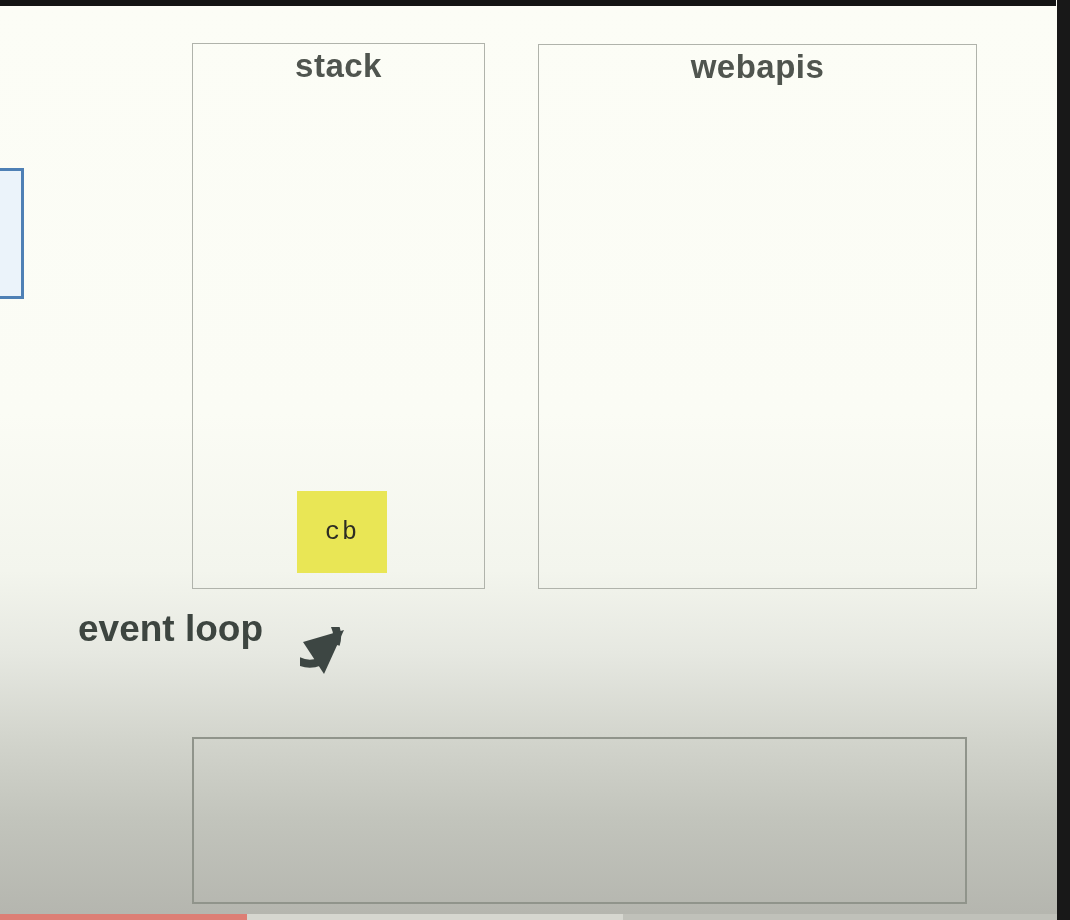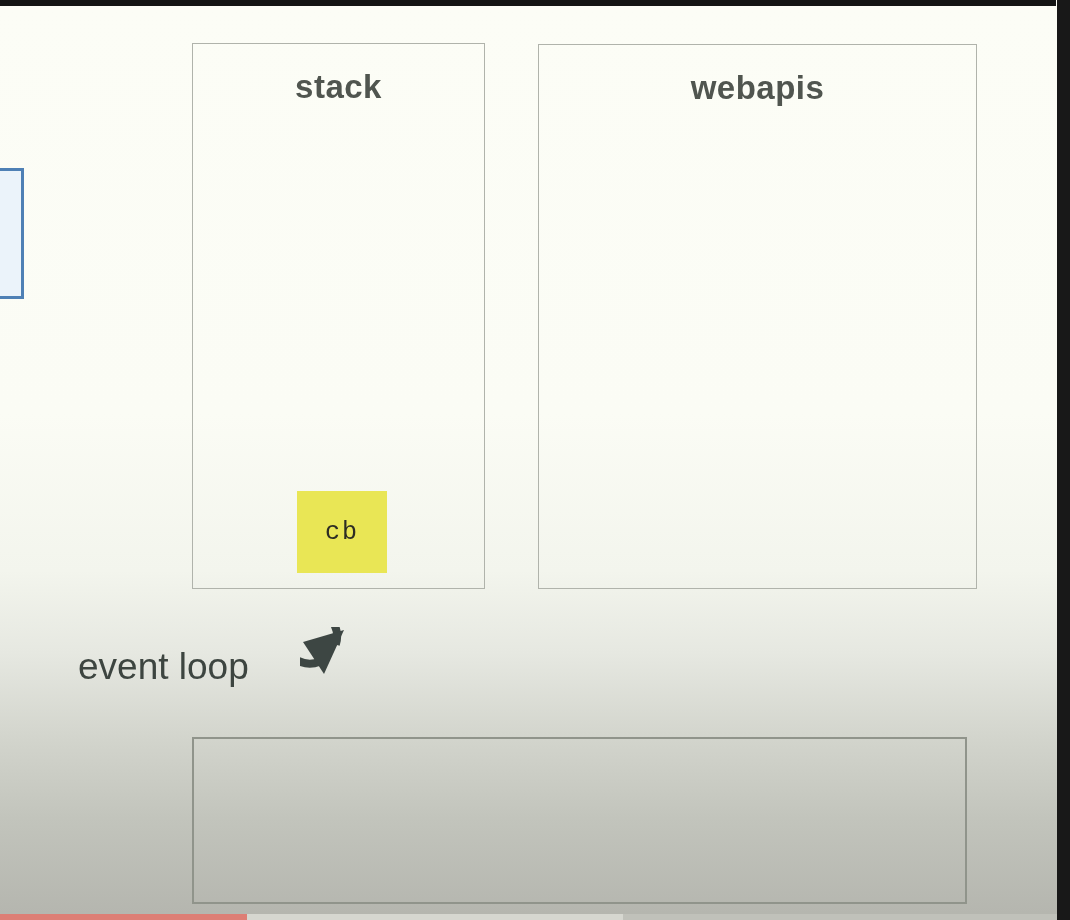--- a/index.html
+++ b/index.html
@@ -46,21 +46,21 @@
   
   .panel {
     position: absolute;
     border: 1px solid #b0b3ab;
     background: transparent;
     box-sizing: border-box;
   }
   .panel-stack   { left: 192px; top: 43px; width: 293px; height: 546px; }
   .panel-webapis { left: 538px; top: 44px; width: 439px; height: 545px; }
   .panel-title {
-    margin-top: 24px;
+    margin-top: 3px;
     text-align: center;
     font-size: 33px;
     font-weight: bold;
     letter-spacing: 0.5px;
     color: #50554f;
   }
 
   
   .stack-frame {
     position: absolute; left: 105px; top: 448px;
@@ -68,22 +68,22 @@
     background: #e9e655;
     display: flex; align-items: center; justify-content: center;
     font-family: "Liberation Mono", "DejaVu Sans Mono", monospace;
     font-size: 25px;
     letter-spacing: 2px;
     color: #2d2d24;
   }
 
   
   .event-loop-label {
-    position: absolute; left: 78px; top: 645px;
-    font-size: 37px; font-weight: normal;
+    position: absolute; left: 78px; top: 607px;
+    font-size: 37px; font-weight: bold;
     color: #3d4540;
     line-height: 44px;
     white-space: nowrap;
   }
   .event-loop-icon {
     position: absolute; left: 300px; top: 627px;
     width: 84px; height: 80px;
   }
 
   

